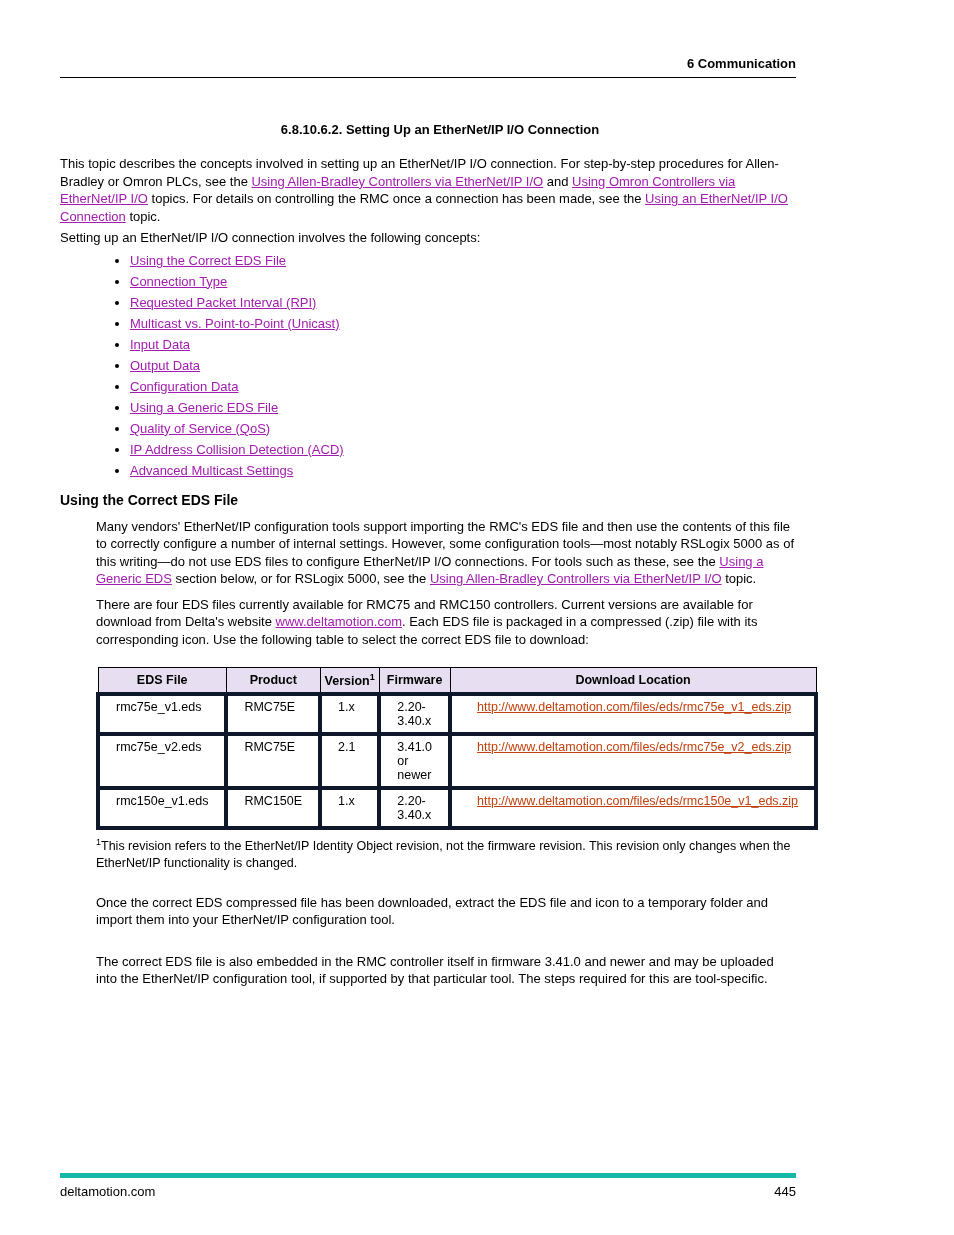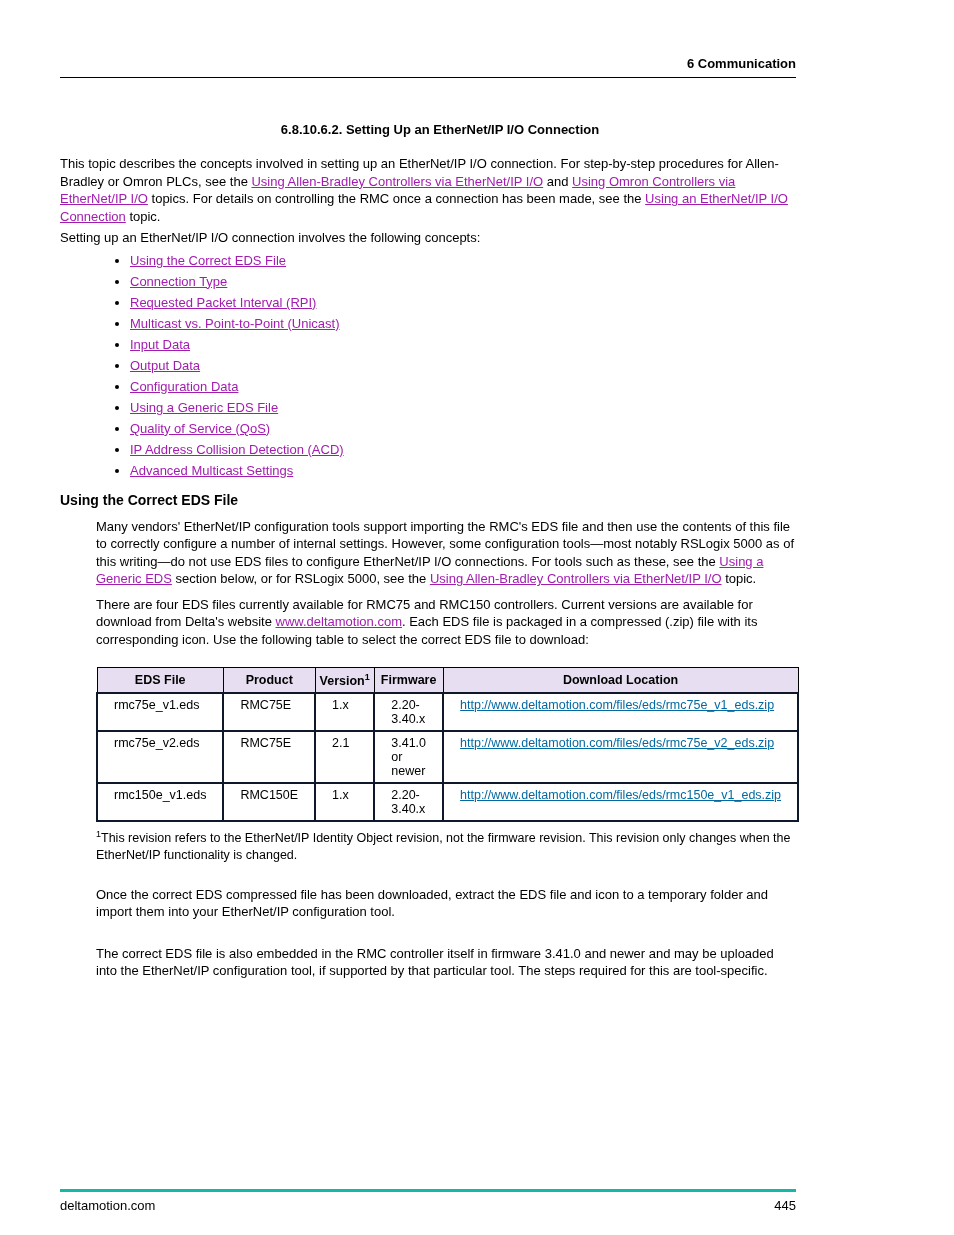--- a/index.html
+++ b/index.html
@@ -35,21 +35,22 @@
   .para {
     line-height: 1.35;
     margin-bottom: 4px;
   }
   .link {
     text-decoration: underline;
     color: #a21caf;
   }
   .link-blue {
     text-decoration: underline;
-    color: #0369a1;
+    color: #c2410c;
+    margin-left: 9px;
   }
   ul.concepts {
     list-style: disc;
     padding-left: 70px;
     margin: 6px 0 14px 0;
   }
   ul.concepts li {
     margin: 6px 0;
   }
   .h3 {
@@ -68,36 +69,36 @@
     font-size: 12.5px;
   }
   table.eds th {
     background: #e7dff1;
     font-weight: bold;
     text-align: center;
     border: 1px solid #000;
     padding: 4px 4px;
   }
   table.eds td {
-    border: 2px solid #0f172a;
+    border: 4px solid #0f172a;
     padding: 4px 16px;
     vertical-align: top;
   }
   .footnote {
     font-size: 12.5px;
     line-height: 1.35;
     margin-bottom: 20px;
   }
   .sup { font-size: 9px; vertical-align: super; }
   .footer {
     position: absolute;
-    bottom: 22px;
+    bottom: 36px;
     left: 60px;
     right: 60px;
-    border-top: 3px solid #14b8a6;
+    border-top: 5px solid #14b8a6;
     padding-top: 6px;
     display: flex;
     justify-content: space-between;
     font-size: 13px;
   }
 </style>
 </head>
 <body>
 
 <div class="page">

